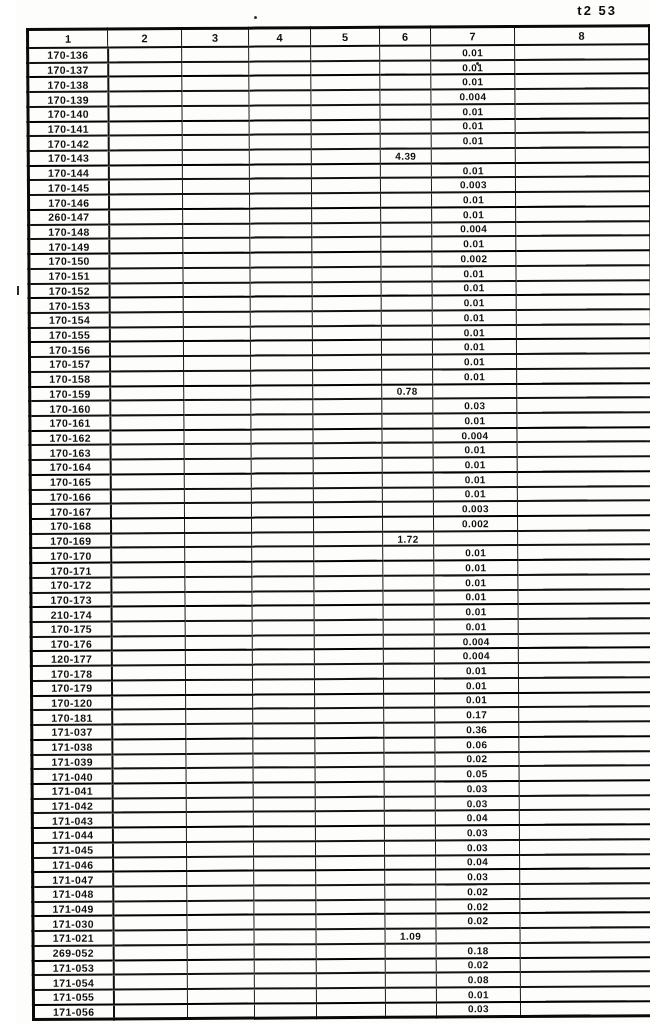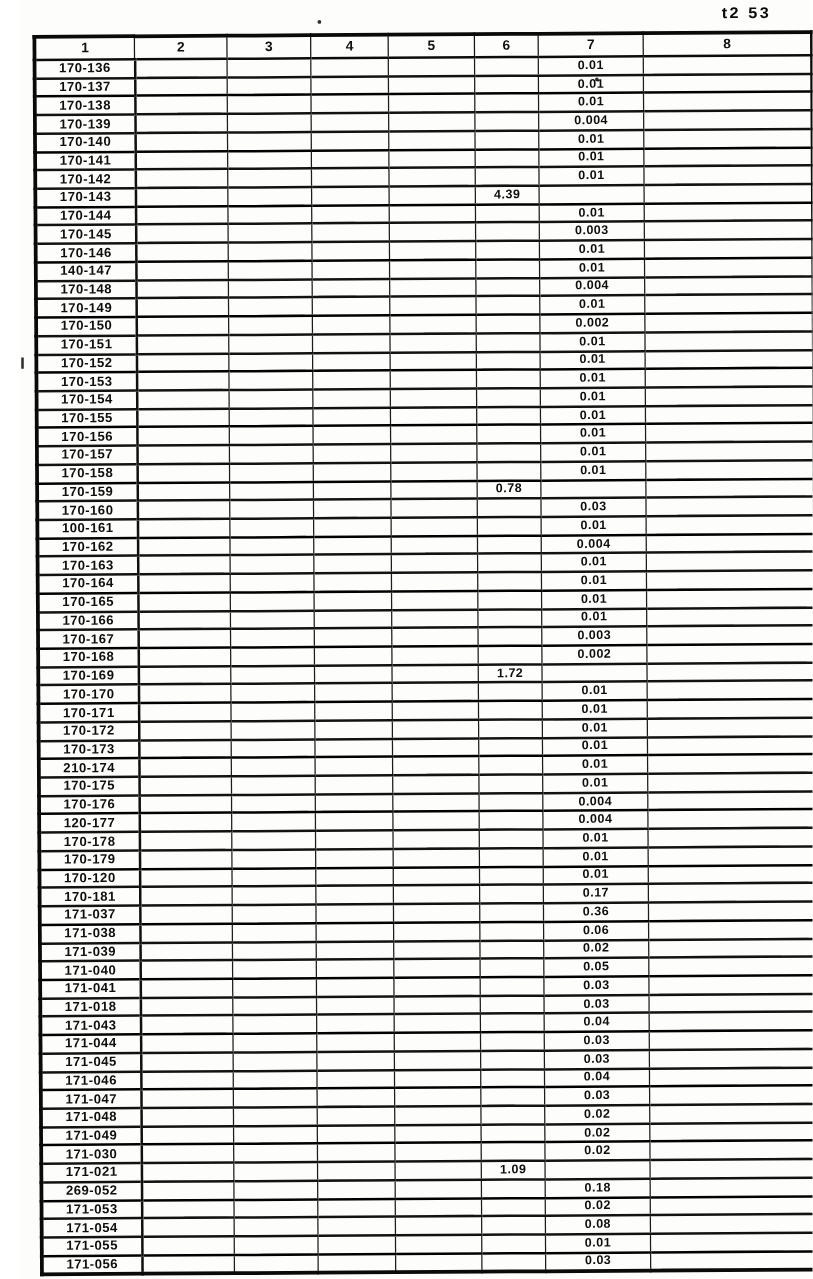--- a/index.html
+++ b/index.html
@@ -244,21 +244,21 @@
             <td>170-146</td>
             <td></td>
             <td></td>
             <td></td>
             <td></td>
             <td></td>
             <td>0.01</td>
             <td></td>
           </tr>
           <tr>
-            <td>140-147</td>
+            <td>260-147</td>
             <td></td>
             <td></td>
             <td></td>
             <td></td>
             <td></td>
             <td>0.01</td>
             <td></td>
           </tr>
           <tr>
             <td>170-148</td>
@@ -384,21 +384,21 @@
             <td>170-160</td>
             <td></td>
             <td></td>
             <td></td>
             <td></td>
             <td></td>
             <td>0.03</td>
             <td></td>
           </tr>
           <tr>
-            <td>100-161</td>
+            <td>170-161</td>
             <td></td>
             <td></td>
             <td></td>
             <td></td>
             <td></td>
             <td>0.01</td>
             <td></td>
           </tr>
           <tr>
             <td>170-162</td>
@@ -644,21 +644,21 @@
             <td>171-041</td>
             <td></td>
             <td></td>
             <td></td>
             <td></td>
             <td></td>
             <td>0.03</td>
             <td></td>
           </tr>
           <tr>
-            <td>171-018</td>
+            <td>171-042</td>
             <td></td>
             <td></td>
             <td></td>
             <td></td>
             <td></td>
             <td>0.03</td>
             <td></td>
           </tr>
           <tr>
             <td>171-043</td>

